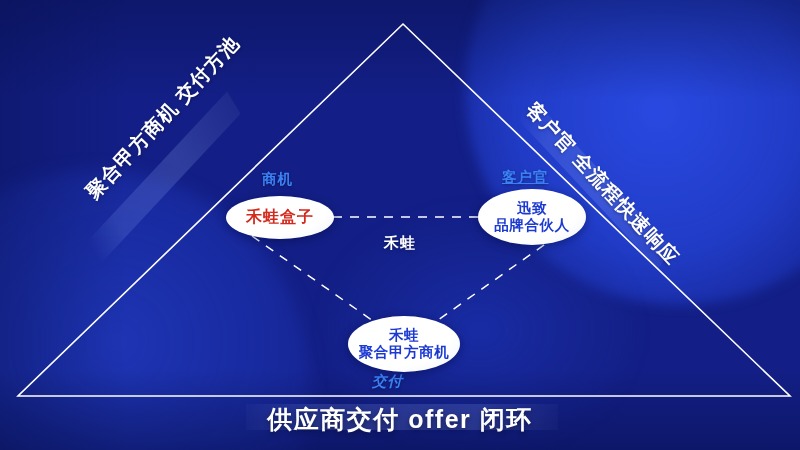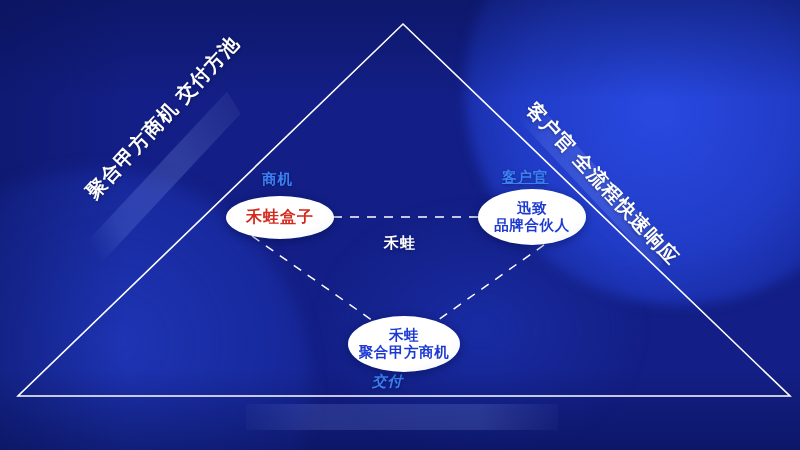--- a/index.html
+++ b/index.html
@@ -254,14 +254,15 @@
   </div>
 
   <div class="node node-delivery">
     <span>禾蛙</span>
     <span>聚合甲方商机</span>
   </div>
 
   <div class="center-text center-line1">禾蛙</div>
 
   <div class="bottom-band"></div>
+  <div class="bottom-caption">供应商交付 offer 闭环</div>
 
 </div>
 
 </body></html>

